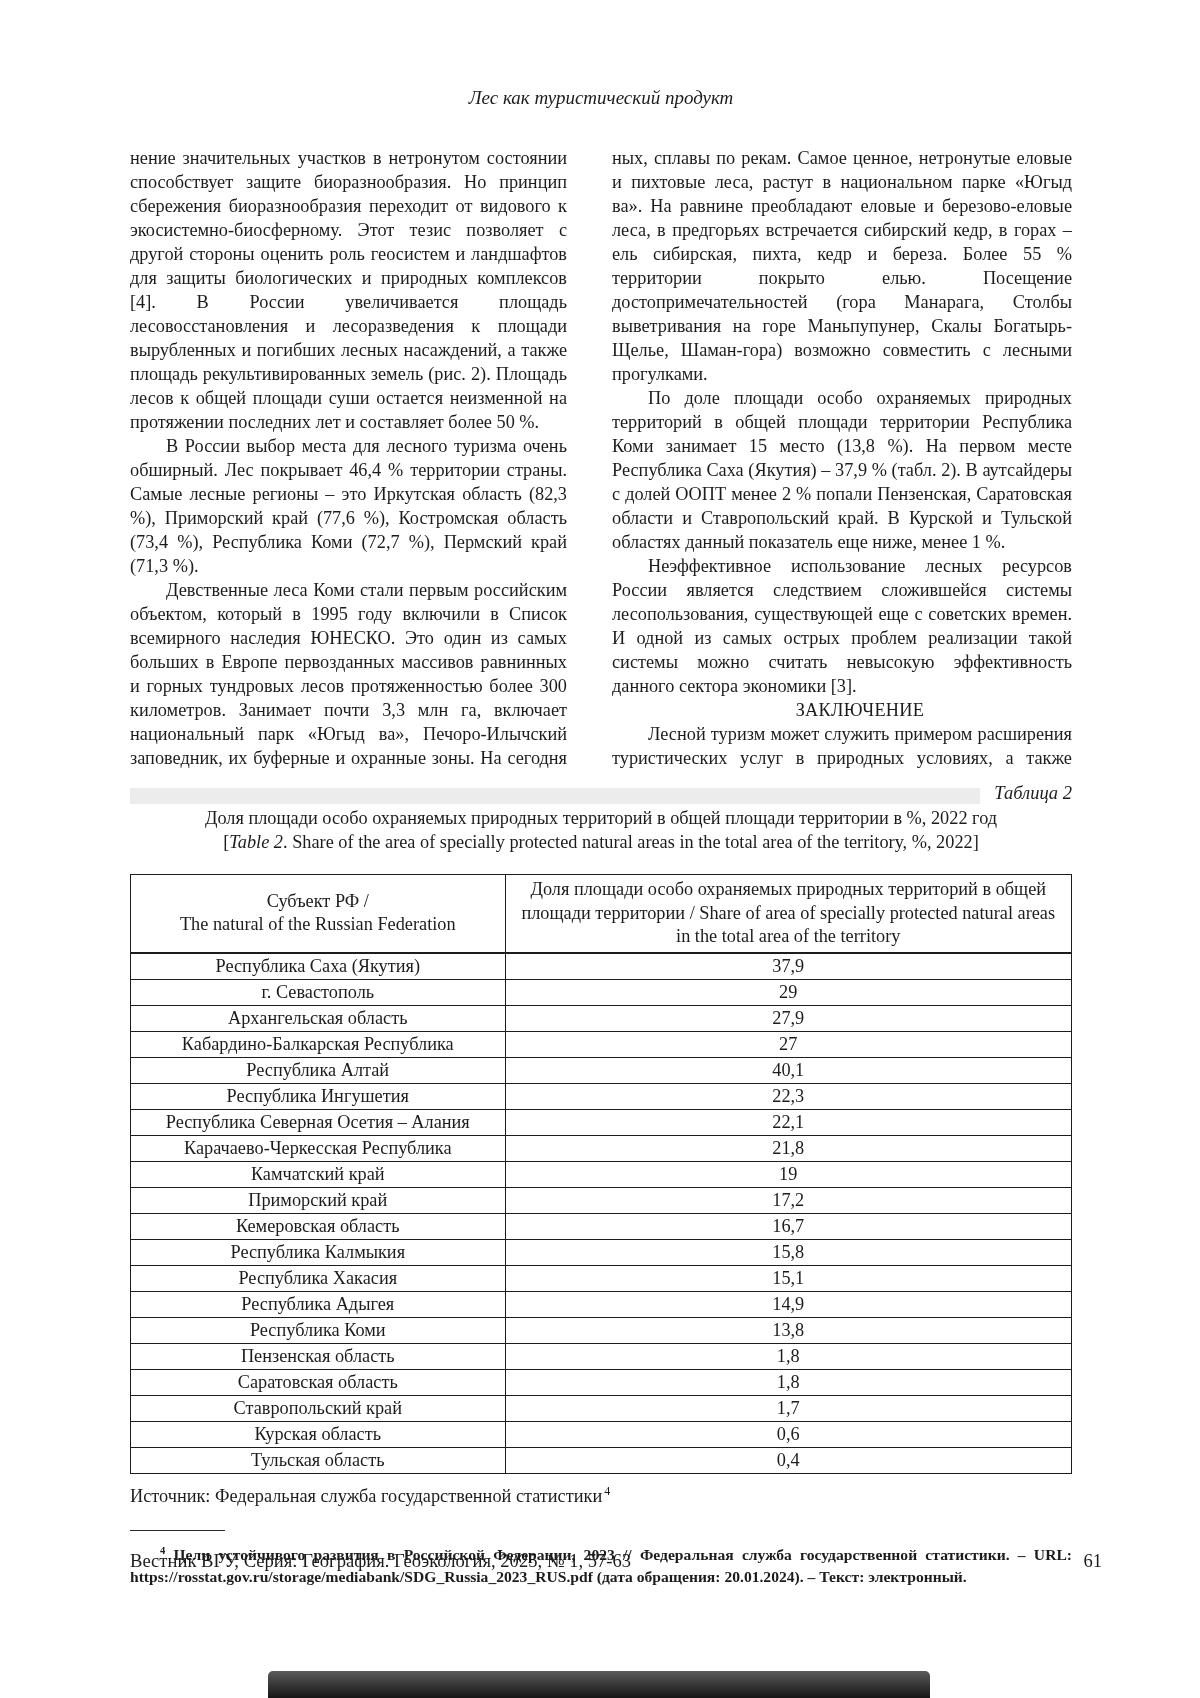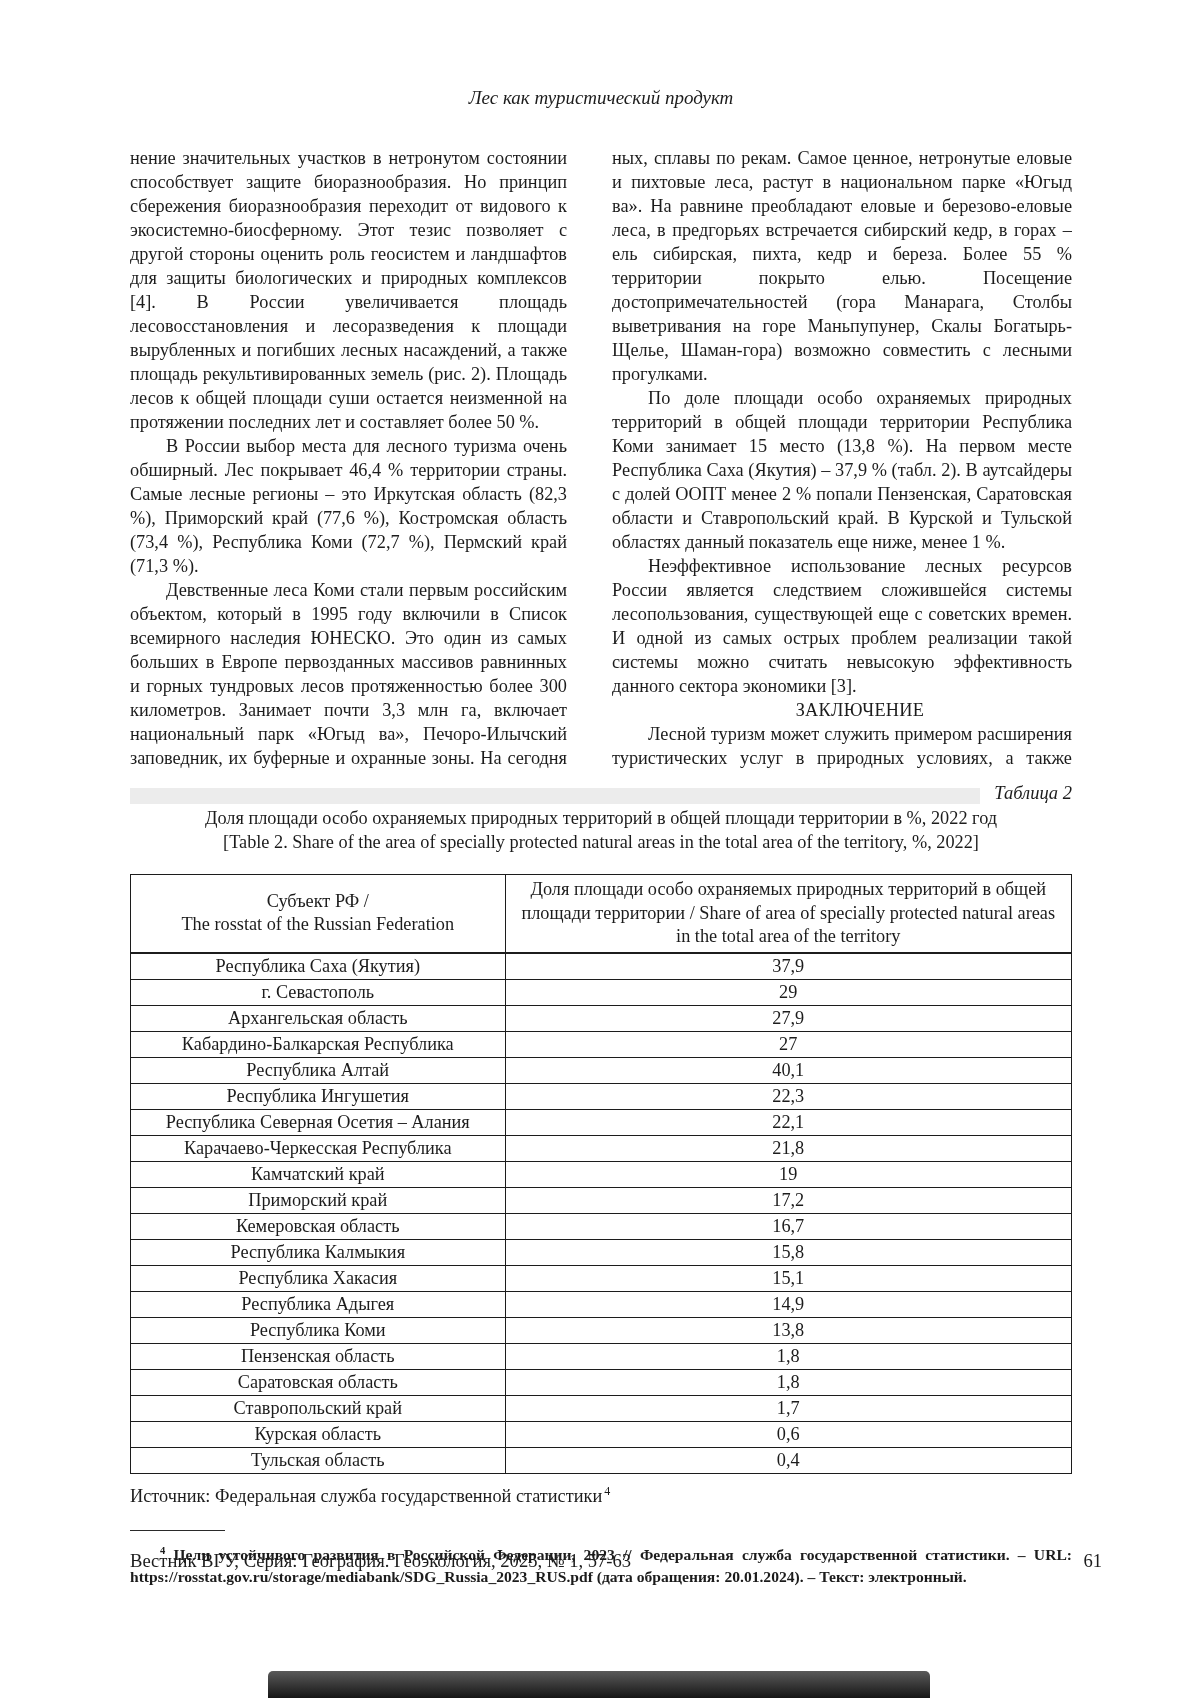--- a/index.html
+++ b/index.html
@@ -25,21 +25,21 @@
   .section-heading {
     text-align:center; font-size:18.3px; line-height:24px; letter-spacing:0.3px;
     margin:0;
   }
   
   .caption-label-row { display:flex; align-items:flex-end; margin-top:6px; height:24px; }
   .scan-band { flex:1 1 auto; height:16px; background:#ececec; margin-right:14px; }
   .caption-label { font-style:italic; font-size:18.5px; white-space:nowrap; }
   .caption-ru { text-align:center; font-size:18.3px; line-height:24px; margin-top:2px; }
   .caption-en { text-align:center; font-size:18.3px; line-height:24px; }
-  .caption-en .it { }
+  .caption-en .it { font-style:italic; }
   
   table.tbl {
     width:100%; border-collapse:collapse; margin-top:20px;
     font-size:18.3px;
   }
   table.tbl th, table.tbl td {
     border:1.8px solid #1c1c1c; text-align:center; vertical-align:middle;
     font-weight:normal; padding:0 8px;
   }
   table.tbl th { line-height:23.5px; padding-top:3px; padding-bottom:3px; border-bottom-width:2.2px; }
@@ -94,21 +94,21 @@
     <span class="caption-label">Таблица 2</span>
   </div>
   <div class="caption-ru">Доля площади особо охраняемых природных территорий в общей площади территории в %, 2022 год</div>
   <div class="caption-en"><span>[</span><span class="it">Table 2</span><span>. Share of the area of specially protected natural areas in the total area of the territory, %, 2022]</span></div>
 
   <table class="tbl">
     <thead>
       <tr>
         <th>
           <div>Субъект РФ /</div>
-          <div>The rosstat of the Russian Federation</div>
+          <div>The natural of the Russian Federation</div>
         </th>
         <th>Доля площади особо охраняемых природных территорий в общей площади территории / Share of area of specially protected natural areas in the total area of the territory</th>
       </tr>
     </thead>
     <tbody>
         <tr>
           <td class="cell-region">Республика Саха (Якутия)</td>
           <td class="cell-value">37,9</td>
         </tr>
         <tr>

